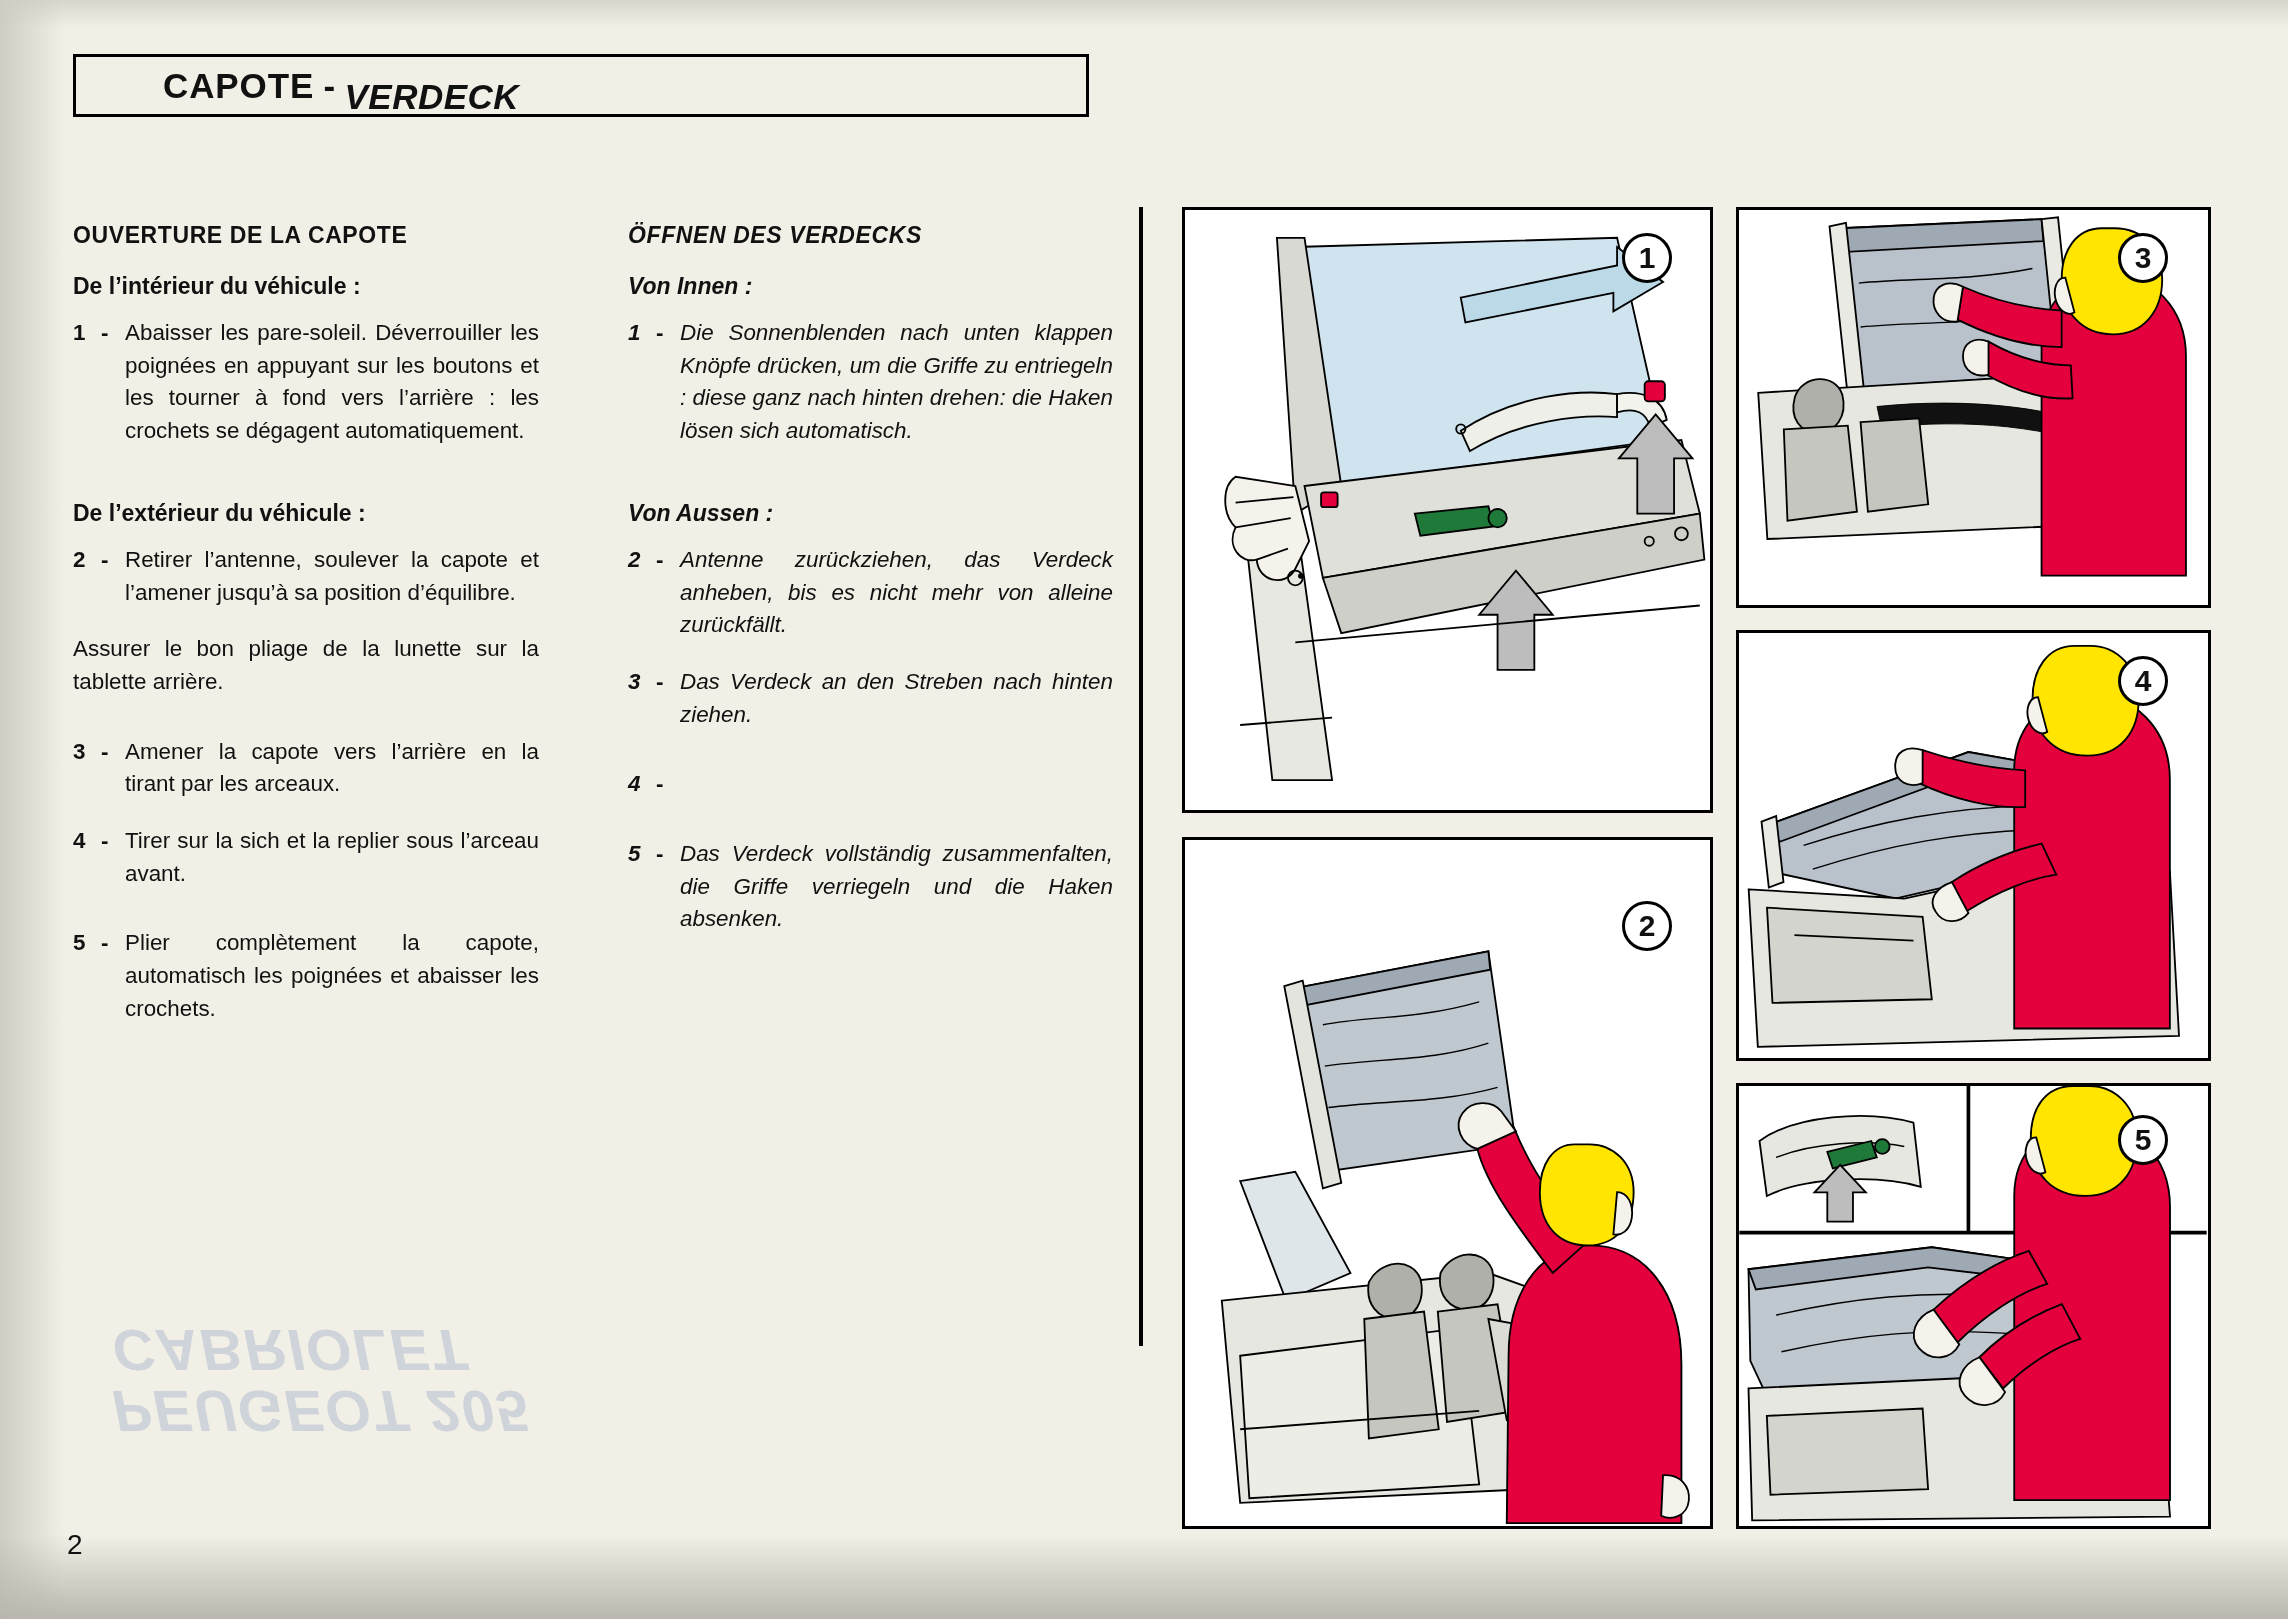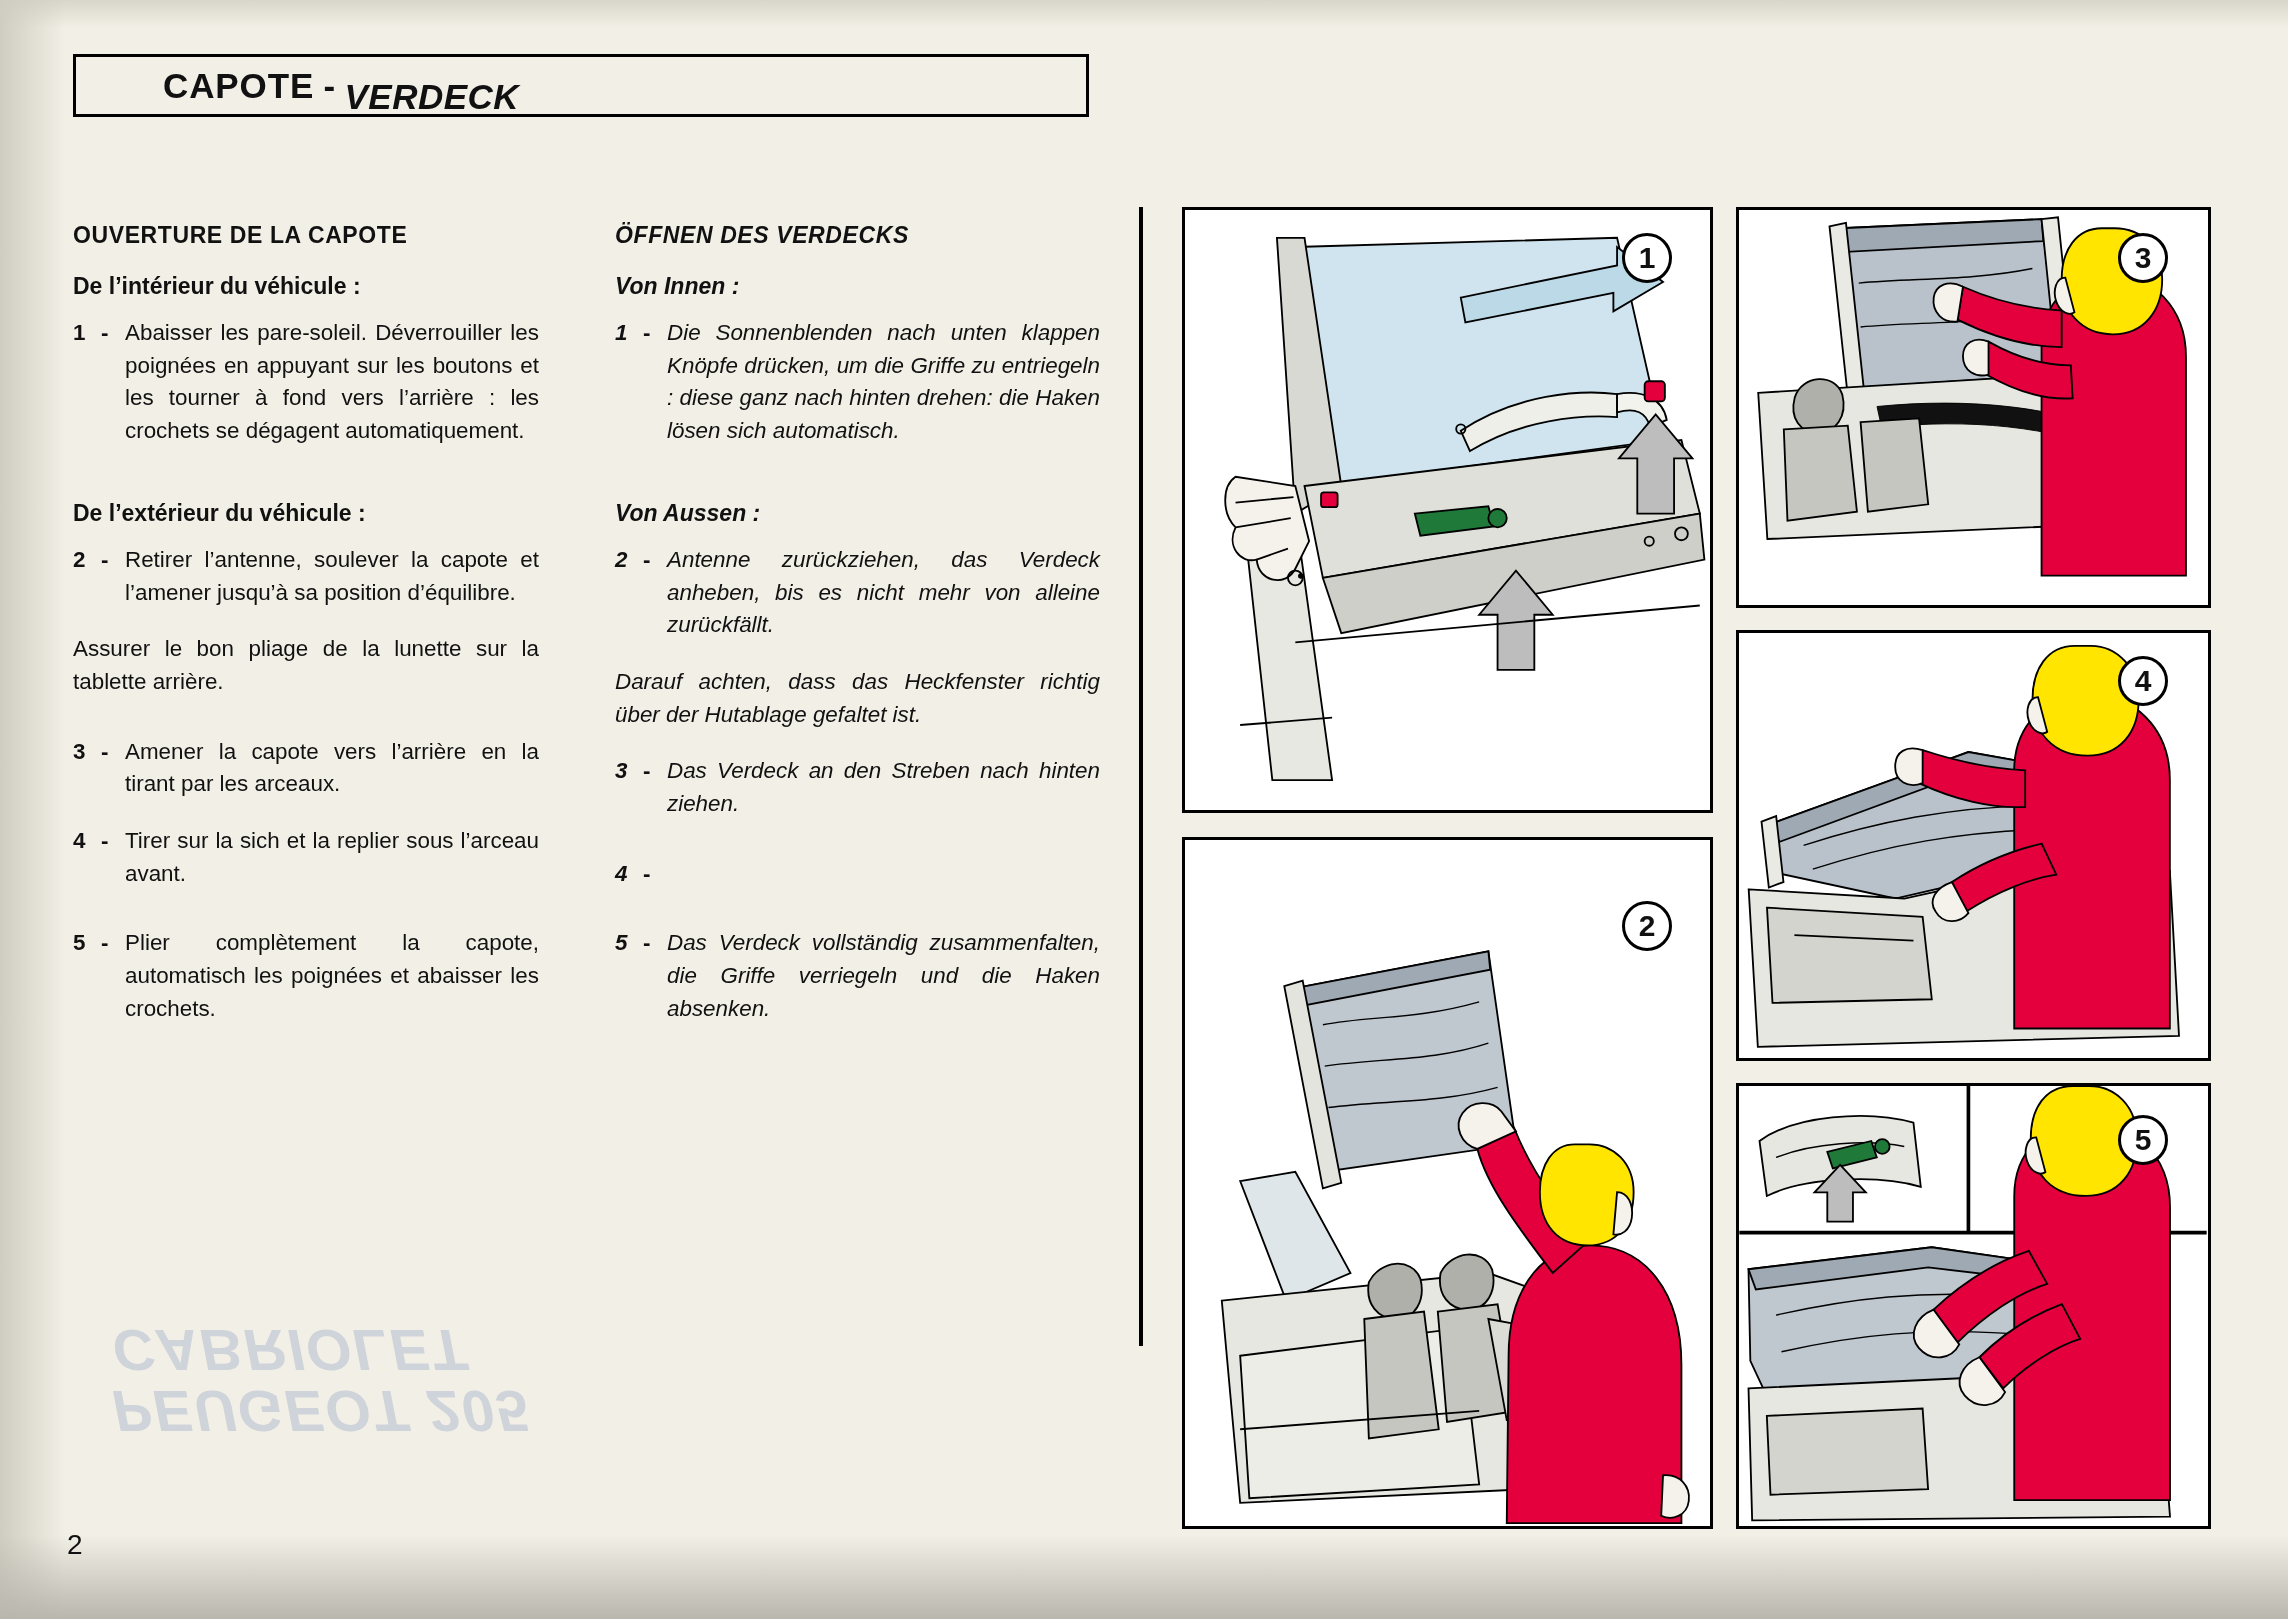--- a/index.html
+++ b/index.html
@@ -64,21 +64,21 @@
   }
 
   
   .col {
     position: absolute;
     top: 203px;
     width: 466px;
     margin-top: 19px;
   }
   .col-fr { left: 73px; }
-  .col-de { left: 615px; width: 485px; }
+  .col-de { left: 628px; width: 485px; }
 
   .col h2 {
     margin: 0 0 24px 0;
     font-size: 23px;
     font-weight: bold;
     letter-spacing: 0.6px;
   }
   .col-de h2 { font-style: italic; }
 
   .subhead {
@@ -275,21 +275,20 @@
     <div class="gap-md"></div>
 
     <div class="subhead">Von Aussen :</div>
 
     <div class="step">
       <span class="num">2</span>
       <span class="dash">-</span>
       <span class="body">Antenne zurückziehen, das Verdeck anheben, bis es nicht mehr von alleine zurückfällt.</span>
     </div>
 
-    <p class="para">Darauf achten, dass das Heckfenster richtig über der Hutablage gefaltet ist.</p>
 
     <div class="step">
       <span class="num">3</span>
       <span class="dash">-</span>
       <span class="body">Das Verdeck an den Streben nach hinten ziehen.</span>
     </div>
 
     <div class="gap-sm"></div>
 
     <div class="step">

